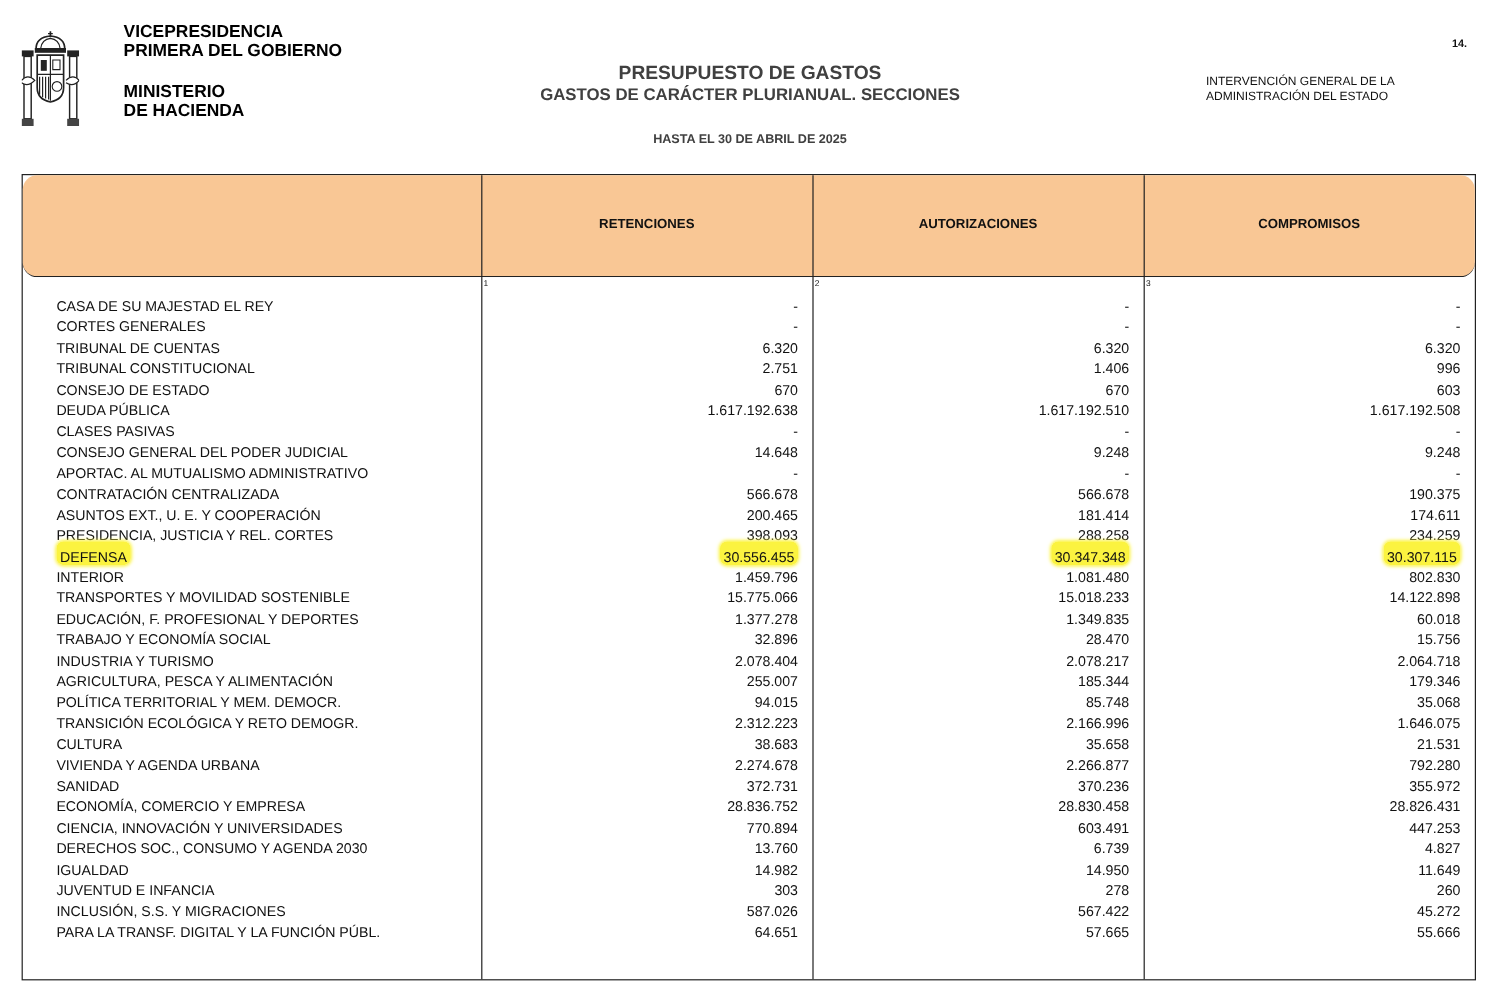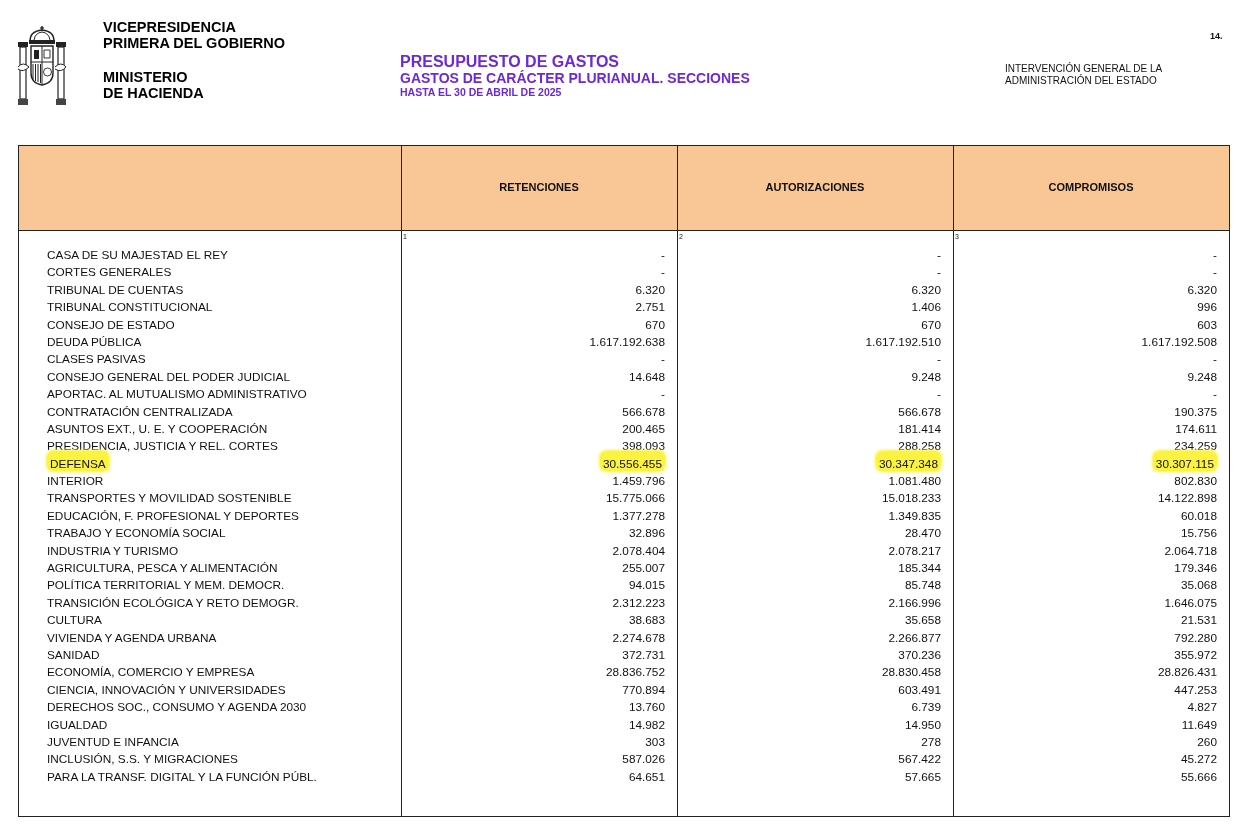--- a/index.html
+++ b/index.html
@@ -4,35 +4,35 @@
   <style>
     html, body { margin: 0; padding: 0; background: #ffffff; }
     body {
       width: 1257px; height: 838px; position: relative; overflow: hidden;
       font-family: "Liberation Sans", sans-serif; color: #111;
     }
     .abs { position: absolute; }
     .crest { left: 18px; top: 25px; width: 48px; height: 84px; }
     .ministry { left: 103px; top: 19px; font-weight: bold; font-size: 14.5px; line-height: 16px; color: #000000; }
     .ministry .gap { height: 18px; }
-    .title-block { left: 400px; top: 53px; width: 450px; text-align: left; font-weight: bold; color: #6d28d9; }
+    .title-block { left: 400px; top: 53px; width: 450px; text-align: center; font-weight: bold; color: #404040; }
     .title-block .t1 { font-size: 16px; line-height: 17px; }
     .title-block .t2 { font-size: 14px; line-height: 16px; }
-    .title-block .t3 { font-size: 10.5px; line-height: 13px; }
+    .title-block .t3 { font-size: 10.5px; line-height: 13px; margin-top: 24px; }
     .page-no { left: 1210px; top: 31px; font-size: 9px; font-weight: bold; }
     .igae { left: 1005px; top: 63px; font-size: 10px; line-height: 12px; }
     .units { right: 31px; top: 131px; font-size: 11px; margin-top: 19px; }
 
     .table {
       left: 18px; top: 145px; width: 1212px; height: 672px;
       border: 1.5px solid #222; box-sizing: border-box;
     }
     .hdr {
       position: absolute; left: 0; top: 0; right: 0; height: 84px;
-      background: #f9c795; border-bottom: 1.5px solid #222;
+      background: #f9c795; border-bottom: 1.5px solid #222; border-radius: 12px;
     }
     .col {
       position: absolute; top: 0; bottom: 0; border-left: 1.5px solid #222;
     }
     .c1 { left: 382px; width: 276px; }
     .c2 { left: 658px; width: 276px; }
     .c3 { left: 934px; width: 276px; }
     .hdr-label {
       position: absolute; top: 35px; width: 276px; text-align: center;
       font-size: 11px; font-weight: bold;

